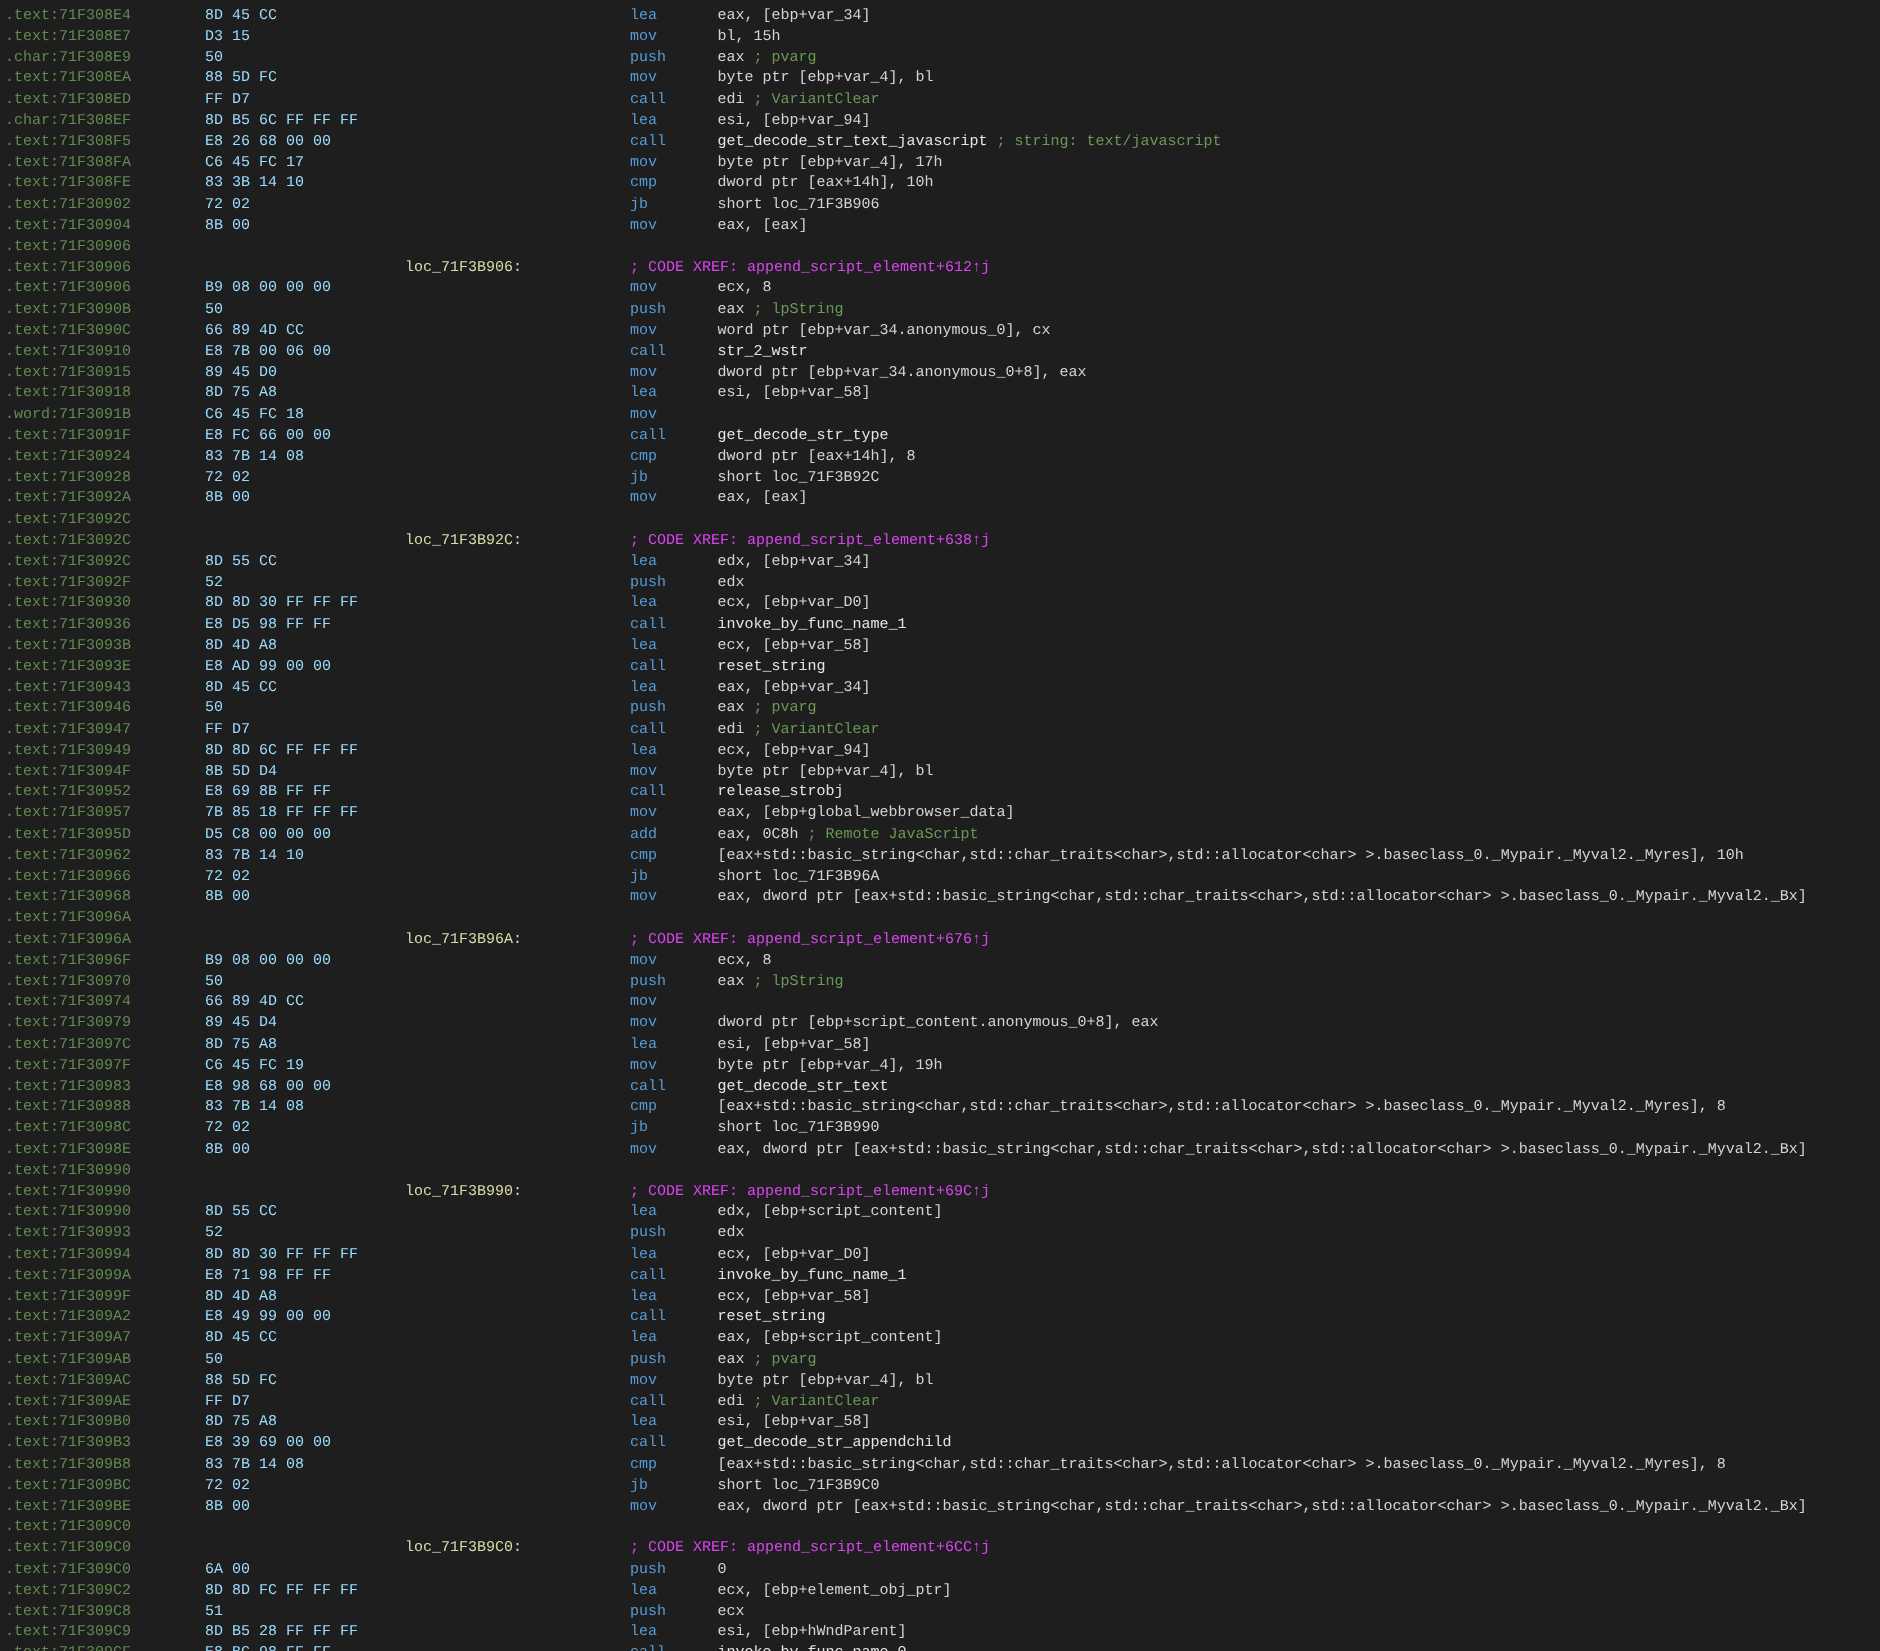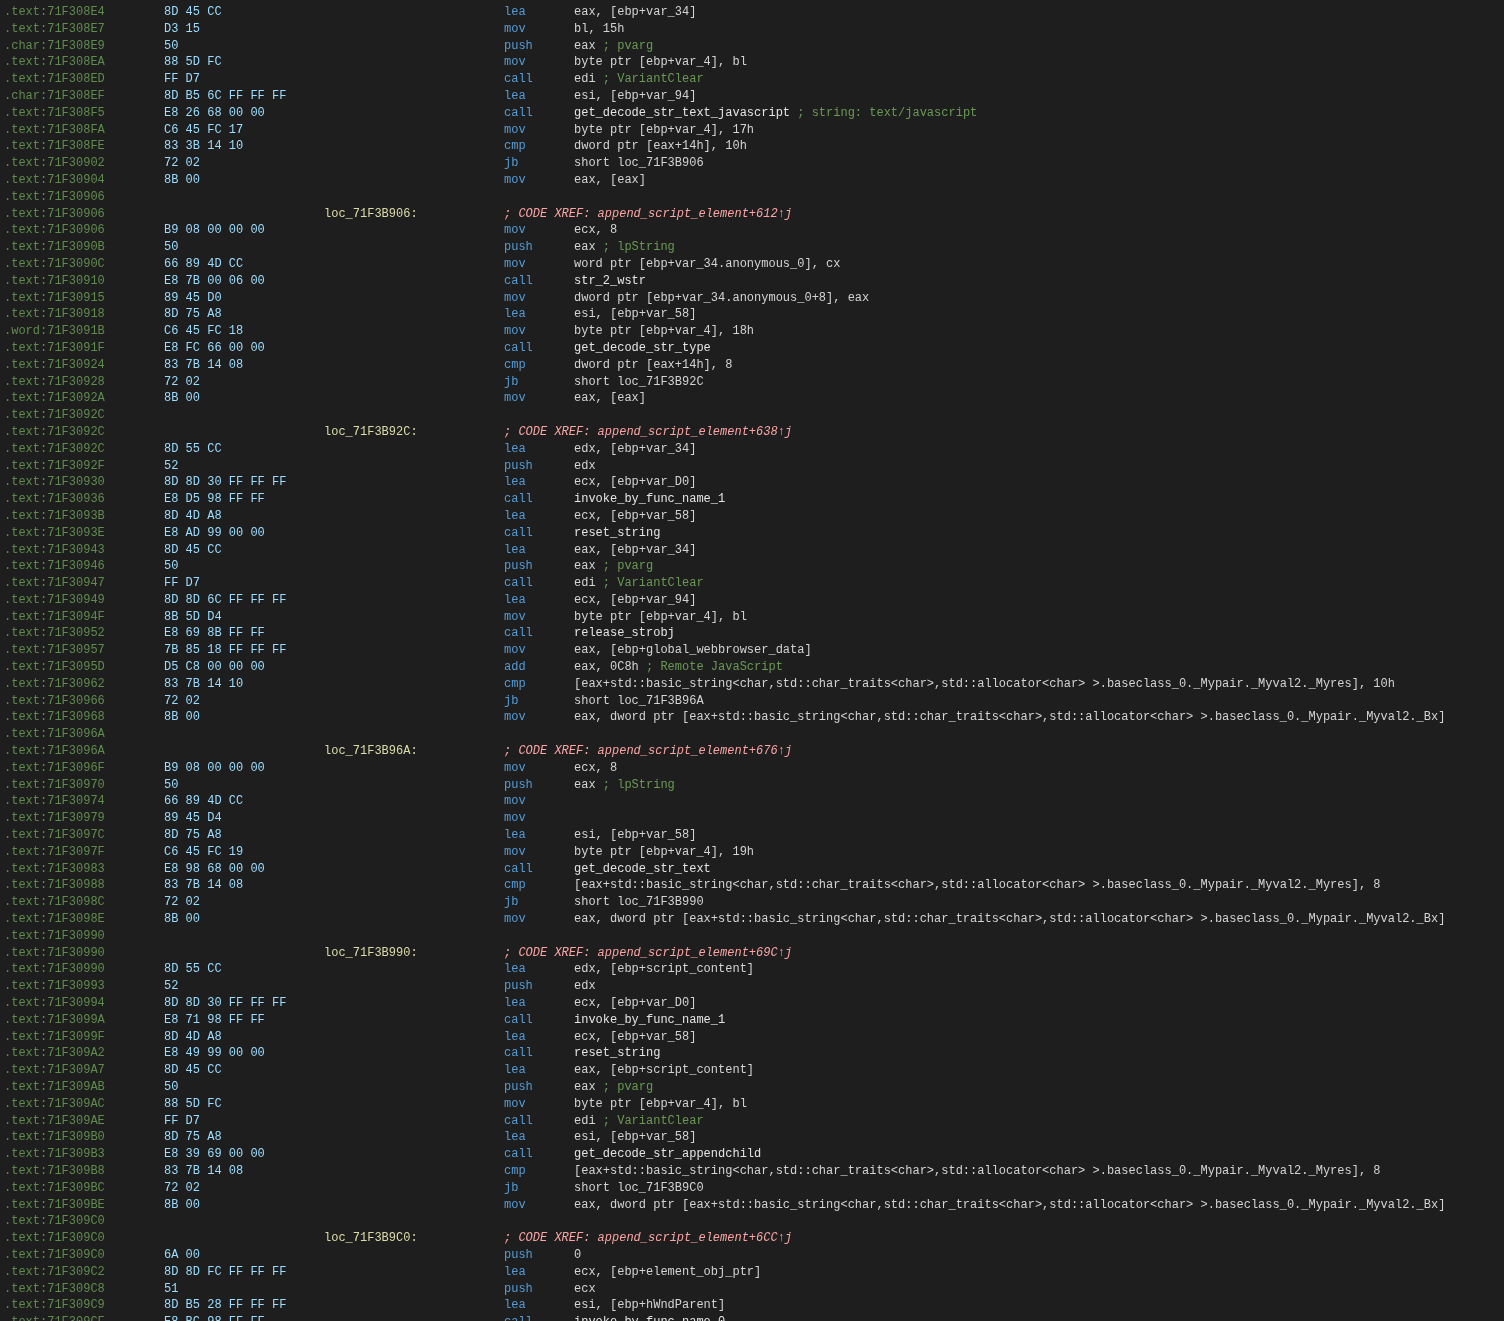--- a/index.html
+++ b/index.html
@@ -50,22 +50,21 @@
       color: #d4d4d4;
       flex: 1;
     }
     .comment {
       color: #6a9955;
     }
     .func-call {
       color: #e5e5e5;
     }
     .xref-comment {
-      color: #fca5a5;
-      font-style: italic;
+      color: #d946ef;
     }
   </style>
 </head>
 <body>
 
 <div class="disasm-container">
 <div class="line">
       <span class="col-addr">.text:71F308E4</span>
       <span class="col-bytes">8D 45 CC</span>
       <span class="col-label"></span>
@@ -195,21 +194,20 @@
       <span class="col-bytes">8D 75 A8</span>
       <span class="col-label"></span>
       <span class="col-mnemonic">lea</span>
       <span class="col-operands">esi, [ebp+var_58]</span>
     </div>
     <div class="line">
       <span class="col-addr">.word:71F3091B</span>
       <span class="col-bytes">C6 45 FC 18</span>
       <span class="col-label"></span>
       <span class="col-mnemonic">mov</span>
-      <span class="col-operands">byte ptr [ebp+var_4], 18h</span>
     </div>
     <div class="line">
       <span class="col-addr">.text:71F3091F</span>
       <span class="col-bytes">E8 FC 66 00 00</span>
       <span class="col-label"></span>
       <span class="col-mnemonic">call</span>
       <span class="col-operands"><span class="func-call">get_decode_str_type</span></span>
     </div>
     <div class="line">
       <span class="col-addr">.text:71F30924</span>
@@ -395,20 +393,21 @@
       <span class="col-addr">.text:71F30974</span>
       <span class="col-bytes">66 89 4D CC</span>
       <span class="col-label"></span>
       <span class="col-mnemonic">mov</span>
     </div>
     <div class="line">
       <span class="col-addr">.text:71F30979</span>
       <span class="col-bytes">89 45 D4</span>
       <span class="col-label"></span>
       <span class="col-mnemonic">mov</span>
+      <span class="col-operands">dword ptr [ebp+script_content.anonymous_0+8], eax</span>
     </div>
     <div class="line">
       <span class="col-addr">.text:71F3097C</span>
       <span class="col-bytes">8D 75 A8</span>
       <span class="col-label"></span>
       <span class="col-mnemonic">lea</span>
       <span class="col-operands">esi, [ebp+var_58]</span>
     </div>
     <div class="line">
       <span class="col-addr">.text:71F3097F</span>

